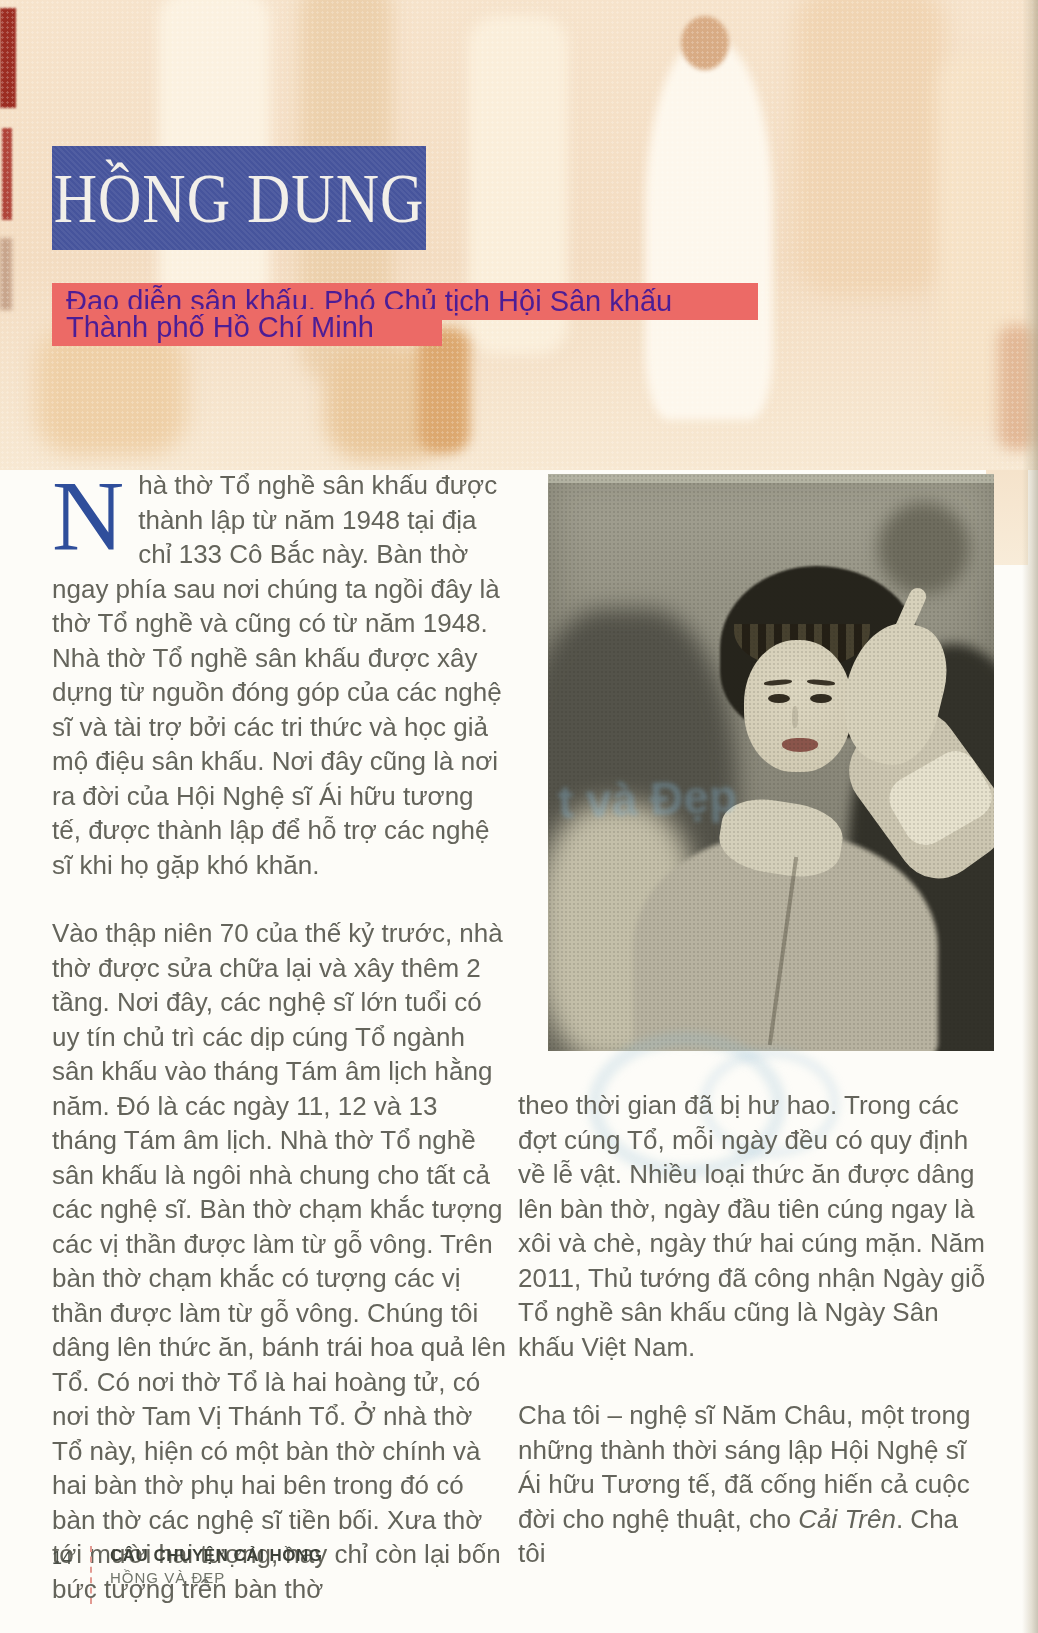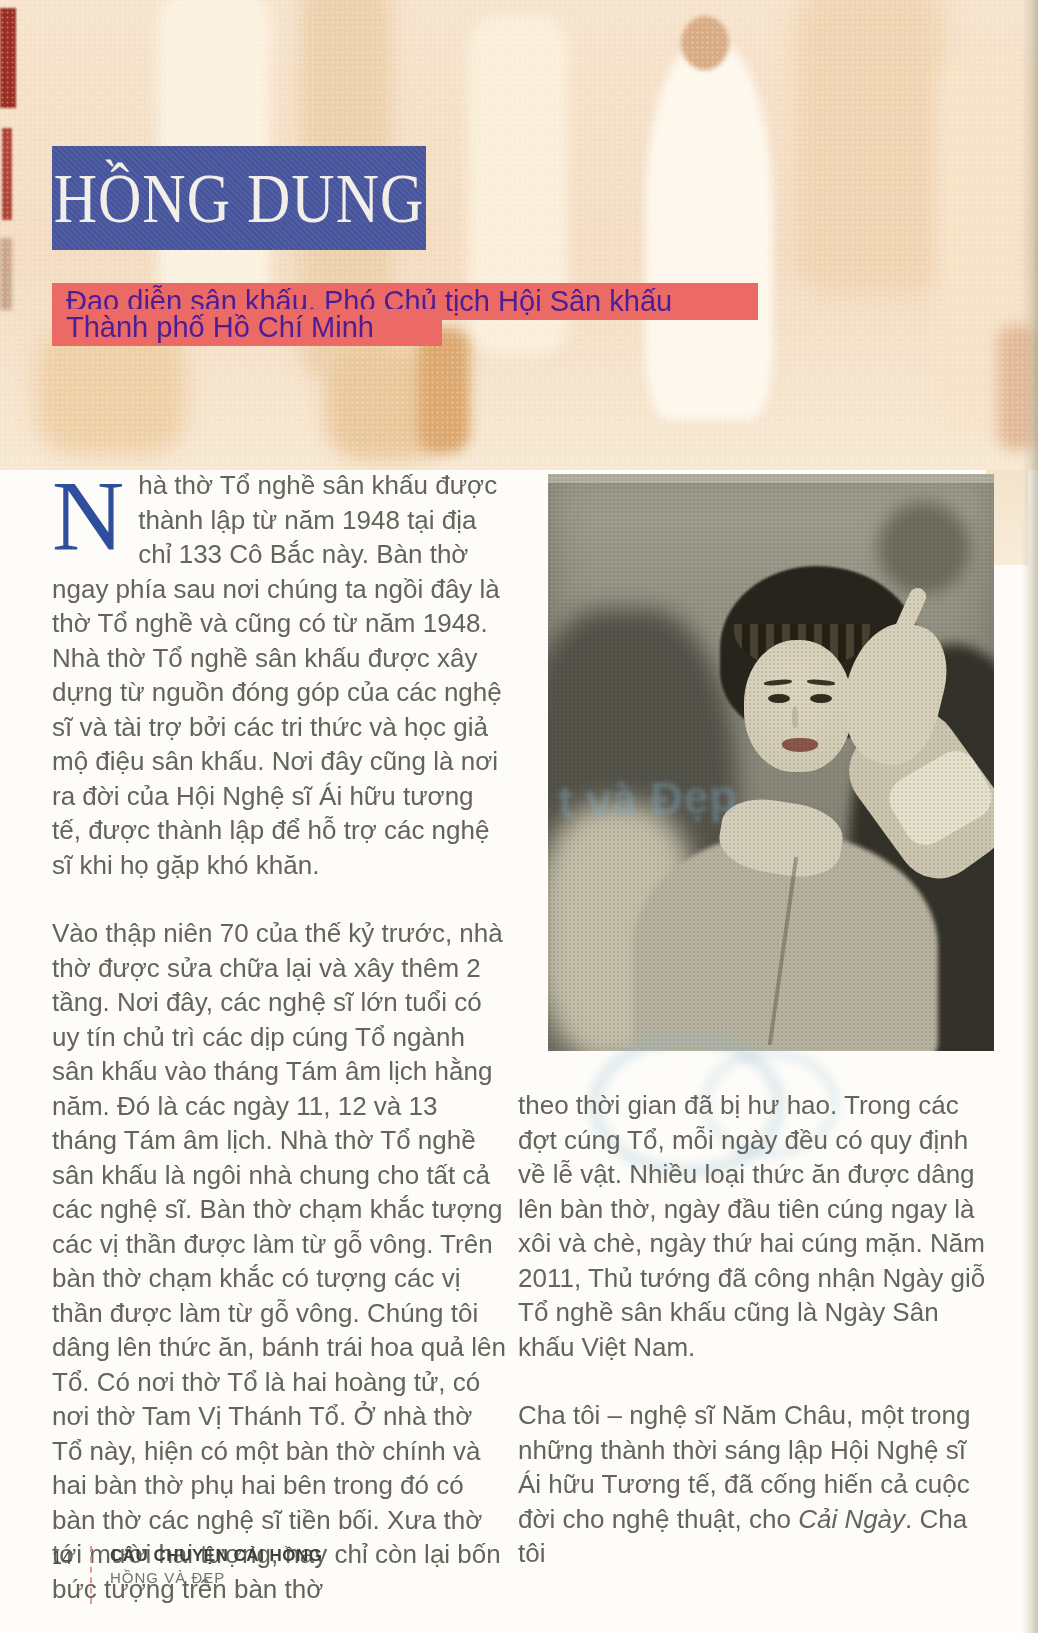--- a/index.html
+++ b/index.html
@@ -169,21 +169,21 @@
   <div class="ghost-text">t và Đẹp</div>
   <div class="ghost-circle"></div>
   <div class="ghost-circle2"></div>
 
   <div class="col col-left">
     <p><span class="dropcap">N</span><span>hà thờ Tổ nghề sân khấu được thành lập từ năm 1948 tại địa chỉ 133 Cô Bắc này. Bàn thờ ngay phía sau nơi chúng ta ngồi đây là thờ Tổ nghề và cũng có từ năm 1948. Nhà thờ Tổ nghề sân khấu được xây dựng từ nguồn đóng góp của các nghệ sĩ và tài trợ bởi các tri thức và học giả mộ điệu sân khấu. Nơi đây cũng là nơi ra đời của Hội Nghệ sĩ Ái hữu tương tế, được thành lập để hỗ trợ các nghệ sĩ khi họ gặp khó khăn.</span></p>
     <p><span>Vào thập niên 70 của thế kỷ trước, nhà thờ được sửa chữa lại và xây thêm 2 tầng. Nơi đây, các nghệ sĩ lớn tuổi có uy tín chủ trì các dịp cúng Tổ ngành sân khấu vào tháng Tám âm lịch hằng năm. Đó là các ngày 11, 12 và 13 tháng Tám âm lịch. Nhà thờ Tổ nghề sân khấu là ngôi nhà chung cho tất cả các nghệ sĩ. Bàn thờ chạm khắc tượng các vị thần được làm từ gỗ vông. Trên bàn thờ chạm khắc có tượng các vị thần được làm từ gỗ vông. Chúng tôi dâng lên thức ăn, bánh trái hoa quả lên Tổ. Có nơi thờ Tổ là hai hoàng tử, có nơi thờ Tam Vị Thánh Tổ. Ở nhà thờ Tổ này, hiện có một bàn thờ chính và hai bàn thờ phụ hai bên trong đó có bàn thờ các nghệ sĩ tiền bối. Xưa thờ tới mười hai tượng, nay chỉ còn lại bốn bức tượng trên bàn thờ</span></p>
   </div>
   <div class="col col-right">
     <p><span>theo thời gian đã bị hư hao. Trong các đợt cúng Tổ, mỗi ngày đều có quy định về lễ vật. Nhiều loại thức ăn được dâng lên bàn thờ, ngày đầu tiên cúng ngay là xôi và chè, ngày thứ hai cúng mặn. Năm 2011, Thủ tướng đã công nhận Ngày giỗ Tổ nghề sân khấu cũng là Ngày Sân khấu Việt Nam.</span></p>
-    <p><span>Cha tôi – nghệ sĩ Năm Châu, một trong những thành thời sáng lập Hội Nghệ sĩ Ái hữu Tương tế, đã cống hiến cả cuộc đời cho nghệ thuật, cho </span><span class="cursive">Cải Ngày</span><span>. Cha tôi</span></p>
+    <p><span>Cha tôi – nghệ sĩ Năm Châu, một trong những thành thời sáng lập Hội Nghệ sĩ Ái hữu Tương tế, đã cống hiến cả cuộc đời cho nghệ thuật, cho </span><span class="cursive">Cải Trên</span><span>. Cha tôi</span></p>
   </div>
 
   <div class="footer">
     <span class="pagenum">14</span>
     <span class="fdiv"></span>
     <div class="ftext">
       <div class="ft1">CÂU CHUYỆN CẢI HỒNG</div>
       <div class="ft2">HỒNG VÀ ĐẸP</div>
     </div>
   </div>

